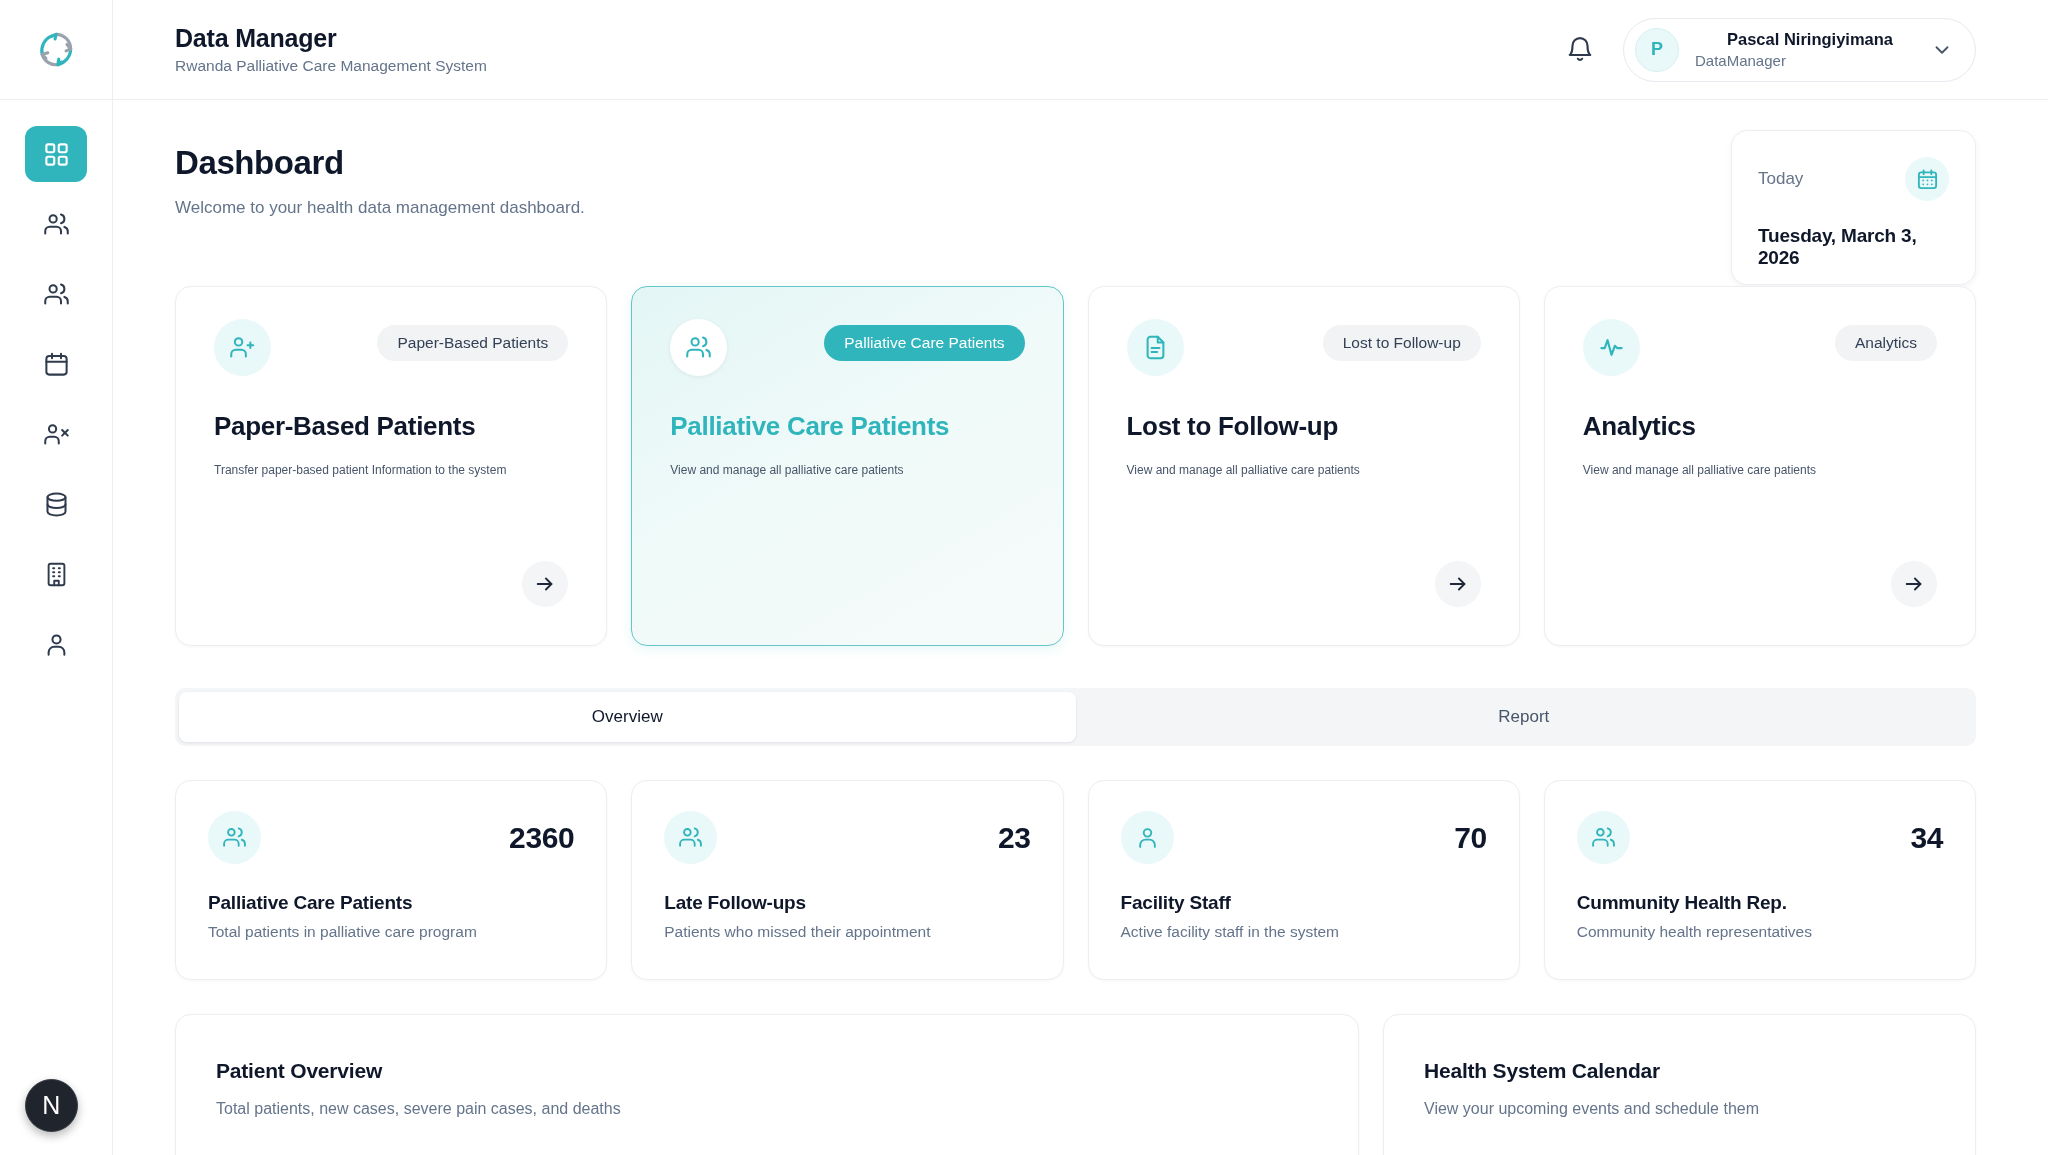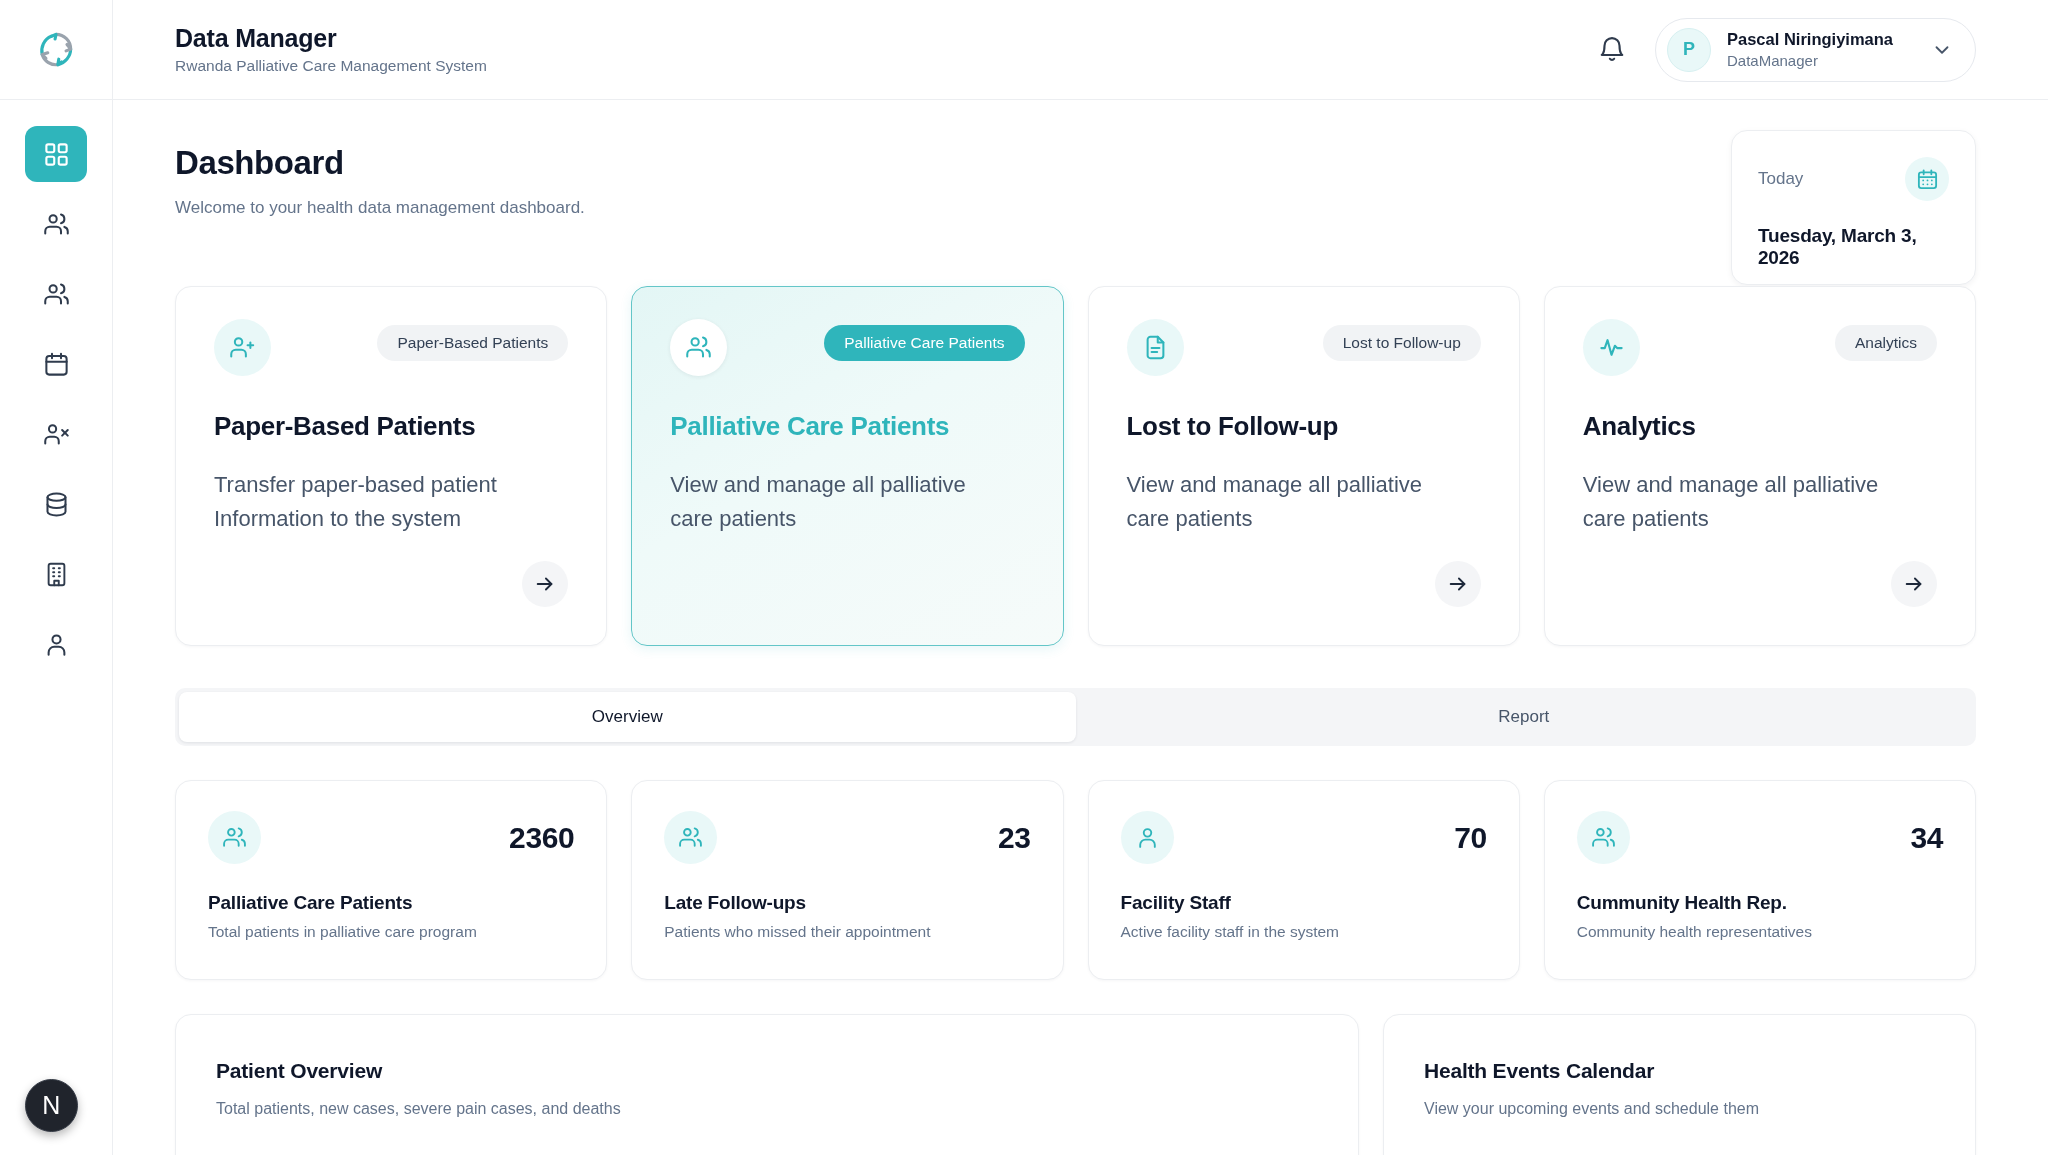--- a/index.html
+++ b/index.html
@@ -69,21 +69,21 @@
     border: 1px solid #e6e9ee; border-radius: 999px;
     padding: 9px 22px 9px 11px;
     cursor: pointer; background: #fff;
   }
   .avatar {
     width: 44px; height: 44px; border-radius: 50%;
     background: #e9f8f8; border: 1px solid #d7f0f1;
     color: #2FB5BB; font-size: 18px; font-weight: 700;
     display: flex; align-items: center; justify-content: center;
   }
-  .user-name { font-size: 16.5px; font-weight: 700; color: #0f172a; line-height: 1.2; }
+  .user-name { font-size: 16.5px; font-weight: 700; color: #0f172a; line-height: 1.2; margin-left: 32px; }
   .user-role { font-size: 15px; color: #64748b; margin-top: 3px; }
   .chev { width: 22px; height: 22px; color: #475569; margin-left: 22px; display: block; }
 
   
   .content { flex: 1 1 auto; position: relative; padding: 44px 72px 0 62px; overflow: hidden; }
 
   .page-head { position: relative; }
   .page-title { font-size: 33px; font-weight: 700; color: #0f172a; letter-spacing: -0.4px; }
   .page-sub { font-size: 17px; color: #64748b; margin-top: 16px; }
 
@@ -130,21 +130,21 @@
   .fcard.featured .fcard-ico { background: #ffffff; box-shadow: 0 1px 4px rgba(15,23,42,.07); }
   .fcard-ico svg { width: 27px; height: 27px; display: block; }
   .pill {
     font-size: 15.5px; color: #334155;
     background: #f1f3f5; border-radius: 999px;
     padding: 9px 20px; white-space: nowrap; margin-top: 6px;
   }
   .fcard.featured .pill { background: #2FB5BB; color: #ffffff; }
   .fcard-title { font-size: 26px; font-weight: 700; color: #0f172a; margin-top: 35px; letter-spacing: -0.3px; }
   .fcard.featured .fcard-title { color: #2FB5BB; }
-  .fcard-desc { font-size: 22px; color: #475569; margin-top: 26px; line-height: 1.55; max-width: 330px; }
+  .fcard-desc { font-size: 12px; color: #475569; margin-top: 19px; line-height: 1.55; max-width: 330px; }
   .fcard-foot {
     position: absolute; left: 38px; right: 38px; bottom: 38px;
     display: flex; align-items: center; justify-content: space-between;
   }
   .featured-badge {
     font-size: 16px; color: #ffffff; background: #2FB5BB;
     border-radius: 999px; padding: 10px 22px; font-weight: 400;
   }
   .arrow-btn {
     width: 46px; height: 46px; border-radius: 50%;
@@ -506,20 +506,20 @@
         </div>
 
       </section>
 
       <section class="panel-row">
         <div class="panel wide">
           <div class="panel-title">Patient Overview</div>
           <div class="panel-sub">Total patients, new cases, severe pain cases, and deaths</div>
         </div>
         <div class="panel narrow">
-          <div class="panel-title">Health Events Calendar</div>
+          <div class="panel-title">Health System Calendar</div>
           <div class="panel-sub">View your upcoming events and schedule them</div>
         </div>
       </section>
 
     </main>
   </div>
 </div>
 
 </body></html>

